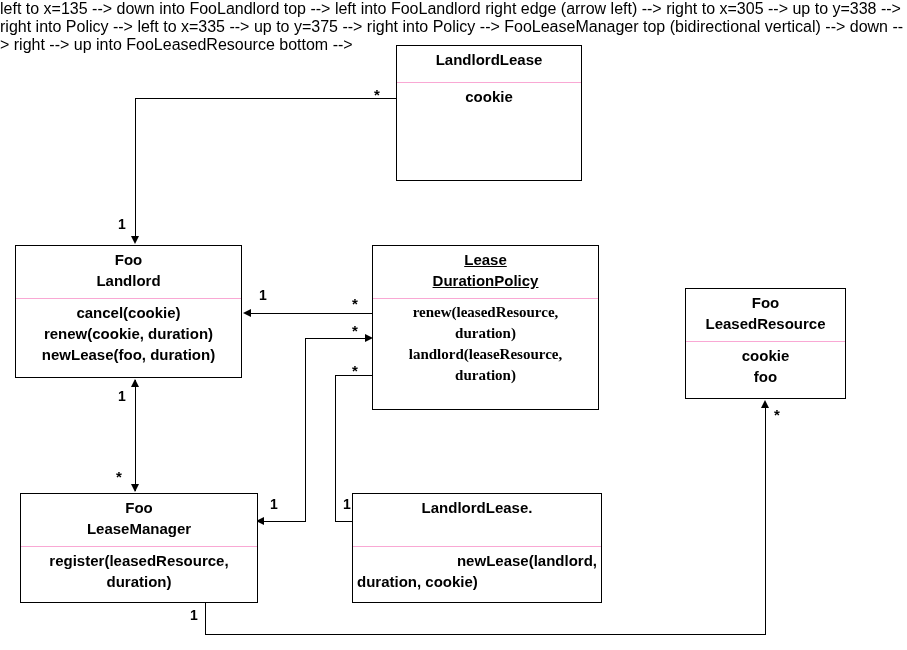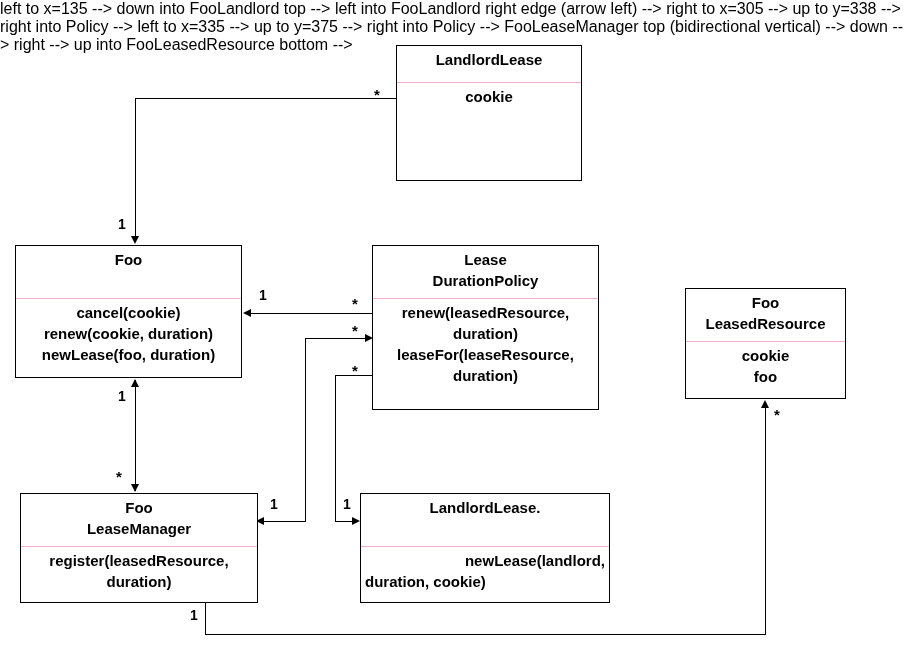--- a/index.html
+++ b/index.html
@@ -98,38 +98,39 @@
     </div>
     <div class="compartment" style="height:35px;">
       <div class="member-line">cookie</div>
     </div>
   </div>
 
   
   <div class="uml-class" style="left:15px; top:245px; width:227px; height:133px;">
     <div class="compartment" style="height:52px;">
       <div class="name-line">Foo</div>
+      <div class="name-line">Landlord</div>
     </div>
     <div class="compartment" style="height:80px;">
       <div class="member-line">cancel(cookie)</div>
       <div class="member-line">renew(cookie, duration)</div>
       <div class="member-line">newLease(foo, duration)</div>
     </div>
   </div>
 
   
   <div class="uml-class" style="left:372px; top:245px; width:227px; height:165px;">
-    <div class="compartment" style="height:52px;">
+    <div class="compartment" style="height:52px;text-decoration:underline;">
       <div class="name-line">Lease</div>
       <div class="name-line">DurationPolicy</div>
     </div>
-    <div class="compartment" style="height:112px;">
+    <div class="compartment" style="height:112px;font-family:Liberation Serif, serif;">
       <div class="member-line">renew(leasedResource,</div>
       <div class="member-line">duration)</div>
-      <div class="member-line">leaseFor(leaseResource,</div>
+      <div class="member-line">landlord(leaseResource,</div>
       <div class="member-line">duration)</div>
     </div>
   </div>
 
   
   <div class="uml-class" style="left:685px; top:288px; width:161px; height:111px;">
     <div class="compartment" style="height:52px;">
       <div class="name-line">Foo</div>
       <div class="name-line">LeasedResource</div>
     </div>
@@ -145,21 +146,21 @@
       <div class="name-line">Foo</div>
       <div class="name-line">LeaseManager</div>
     </div>
     <div class="compartment" style="height:74px;">
       <div class="member-line">register(leasedResource,</div>
       <div class="member-line">duration)</div>
     </div>
   </div>
 
   
-  <div class="uml-class" style="left:360px; top:493px; width:250px; height:110px;">
+  <div class="uml-class" style="left:352px; top:493px; width:250px; height:110px;">
     <div class="compartment" style="height:52px;">
       <div class="name-line">LandlordLease.</div>
     </div>
     <div class="compartment" style="height:57px;">
       <div class="member-line align-left">newLease(landlord,</div>
       <div class="member-line align-right">duration, cookie)</div>
     </div>
   </div>
 
   

